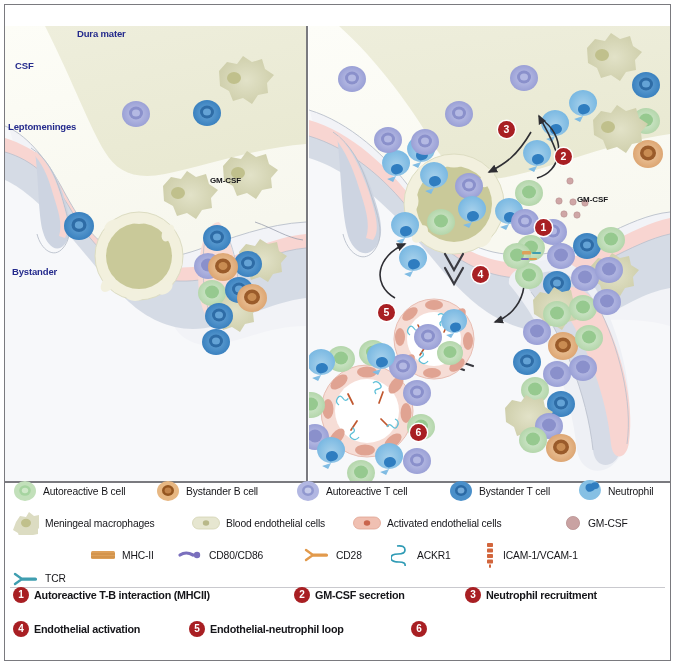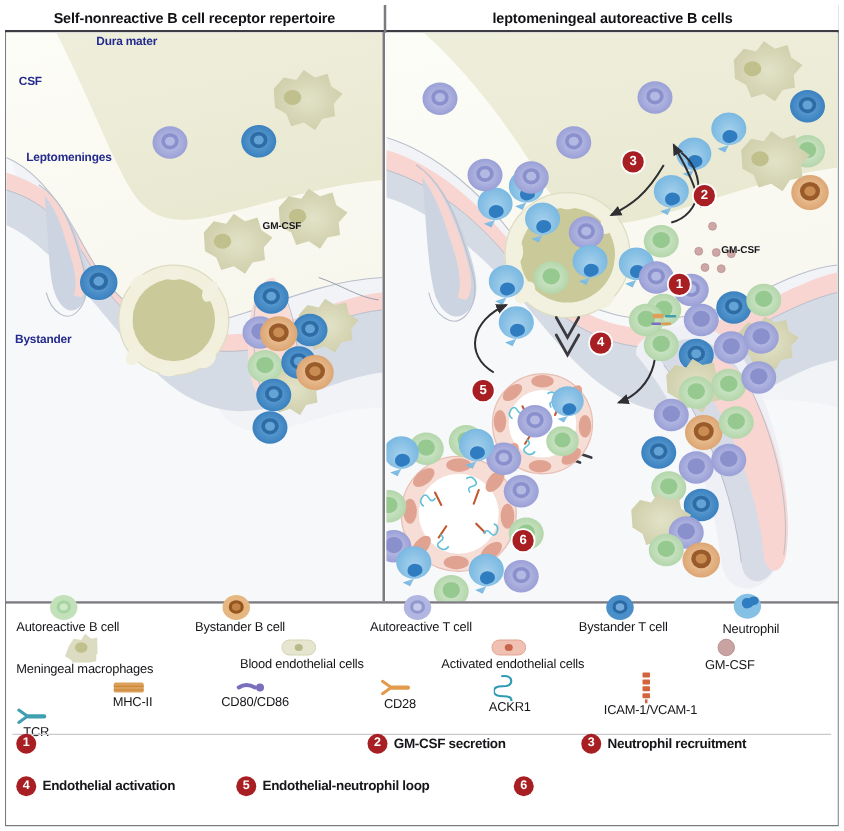--- a/index.html
+++ b/index.html
@@ -38,46 +38,41 @@
 
   
   .stepnum{position:absolute;width:17px;height:17px;border-radius:50%;
            background:#a81f23;color:#fff;font-size:10.5px;font-weight:bold;
            display:flex;align-items:center;justify-content:center;
            box-shadow:0 0 0 1.4px #fff;line-height:1;}
 
   
   .legend{position:absolute;left:5px;top:483px;width:665px;height:177px;background:#fff;}
   .lg-row{position:absolute;left:0;width:665px;display:flex;align-items:center;}
-  .lg-item{display:flex;align-items:center;white-space:nowrap;flex-direction:column;}
+  .lg-item{display:flex;align-items:center;white-space:nowrap;}
   .lg-txt{font-size:10.3px;color:#16161a;letter-spacing:-0.15px;}
   .lg-ico{display:inline-block;flex:0 0 auto;margin-right:6px;line-height:0;}
 
   .lg-sep{position:absolute;left:5px;width:655px;height:1px;background:#c9c9ce;}
 
   
   .num-row{position:absolute;left:0;width:665px;display:flex;align-items:center;}
   .num-item{display:flex;align-items:center;white-space:nowrap;}
   .num-badge{width:16px;height:16px;border-radius:50%;background:#a81f23;color:#fff;
              font-size:10px;font-weight:bold;display:flex;align-items:center;
              justify-content:center;margin-right:5px;flex:0 0 auto;line-height:1;}
   .num-txt{font-size:10.8px;font-weight:bold;color:#16161a;letter-spacing:-0.25px;}
 </style>
 </head>
 <body>
 
 <div id="figure">
 
   <div class="frame"></div>
 
-  <div class="hdr">
-    <div class="hdr-cell hdr-left">Self-nonreactive B cell receptor repertoire</div>
-    <div class="hdr-div"></div>
-    <div class="hdr-cell hdr-right">leptomeningeal autoreactive B cells</div>
-  </div>
 
   <div class="panel panel-left">
     <svg class="svgfill" viewBox="0 0 301 455" preserveAspectRatio="none">
       <defs>
         <linearGradient id="duraG" x1="0" y1="0" x2="0.35" y2="1">
           <stop offset="0" stop-color="#eeeedc"></stop>
             <stop offset="1" stop-color="#e9e9d2"></stop>
         </linearGradient>
         <linearGradient id="csfG" x1="0" y1="0" x2="0.3" y2="1">
           <stop offset="0" stop-color="#fdfdf7"></stop>
@@ -238,21 +233,21 @@
           <ellipse cx="211" cy="316" rx="14" ry="13" fill="url(#btG)"></ellipse>
           <ellipse cx="211" cy="315" rx="7" ry="6.5" fill="#2e6ca6"></ellipse>
           <ellipse cx="211" cy="315" rx="4" ry="3.6" fill="#64a3d6"></ellipse>
         </g>
 
       <path d="M250 196 C268 202 282 212 298 214" fill="none" stroke="#9aa0ad" stroke-width="0.8"></path>
     </svg>
 
     <div class="anlabel" style="left:72px;top:2px;">Dura mater</div>
     <div class="anlabel" style="left:10px;top:34px;">CSF</div>
-    <div class="anlabel" style="left:16px;top:95px;">Leptomeninges</div>
+    <div class="anlabel" style="left:3px;top:95px;">Leptomeninges</div>
     <div class="anlabel" style="left:7px;top:240px;">Bystander</div>
     <div class="gmlabel" style="left:205px;top:150px;">GM-CSF</div>
   </div>
 
   <div class="panel-div"></div>
 
   <div class="panel panel-right">
     <svg class="svgfill" viewBox="0 0 361 455" preserveAspectRatio="none">
       <defs>
         <linearGradient id="duraG2" x1="0" y1="0" x2="0.3" y2="1">
@@ -756,21 +751,21 @@
       <div class="lg-item" style="position:absolute;left:291px;">
         <span class="lg-ico">
           <svg width="24" height="22" viewBox="0 0 24 22">
               <ellipse cx="12" cy="11" rx="11" ry="10" fill="#b2b7e2"></ellipse>
               <ellipse cx="12" cy="10.5" rx="6" ry="5.4" fill="#9198cf"></ellipse>
               <ellipse cx="12" cy="10.5" rx="3.4" ry="3" fill="#c6cbea"></ellipse>
             </svg>
         </span>
         <span class="lg-txt">Autoreactive T cell</span>
       </div>
-      <div class="lg-item" style="position:absolute;left:458px;">
+      <div class="lg-item" style="position:absolute;left:444px;">
         <span class="lg-ico">
           <svg width="24" height="22" viewBox="0 0 24 22">
               <ellipse cx="12" cy="11" rx="11" ry="10" fill="#4a8fc9"></ellipse>
               <ellipse cx="12" cy="10.5" rx="6" ry="5.4" fill="#2b6aa5"></ellipse>
               <ellipse cx="12" cy="10.5" rx="3.4" ry="3" fill="#74abda"></ellipse>
             </svg>
         </span>
         <span class="lg-txt">Bystander T cell</span>
       </div>
       <div class="lg-item" style="position:absolute;left:573px;">
@@ -882,20 +877,21 @@
         </span>
         <span class="lg-txt">ICAM-1/VCAM-1</span>
       </div>
     </div>
 
     <div class="lg-sep" style="top:104px;"></div>
 
     <div class="num-row" style="top:112px;">
       <div class="num-item" style="position:absolute;left:8px;">
         <span class="num-badge">1</span>
+        <span class="num-txt">Autoreactive T-B interaction (MHCII)</span>
       </div>
       <div class="num-item" style="position:absolute;left:289px;">
         <span class="num-badge">2</span>
         <span class="num-txt">GM-CSF secretion</span>
       </div>
       <div class="num-item" style="position:absolute;left:460px;">
         <span class="num-badge">3</span>
         <span class="num-txt">Neutrophil recruitment</span>
       </div>
     </div>

